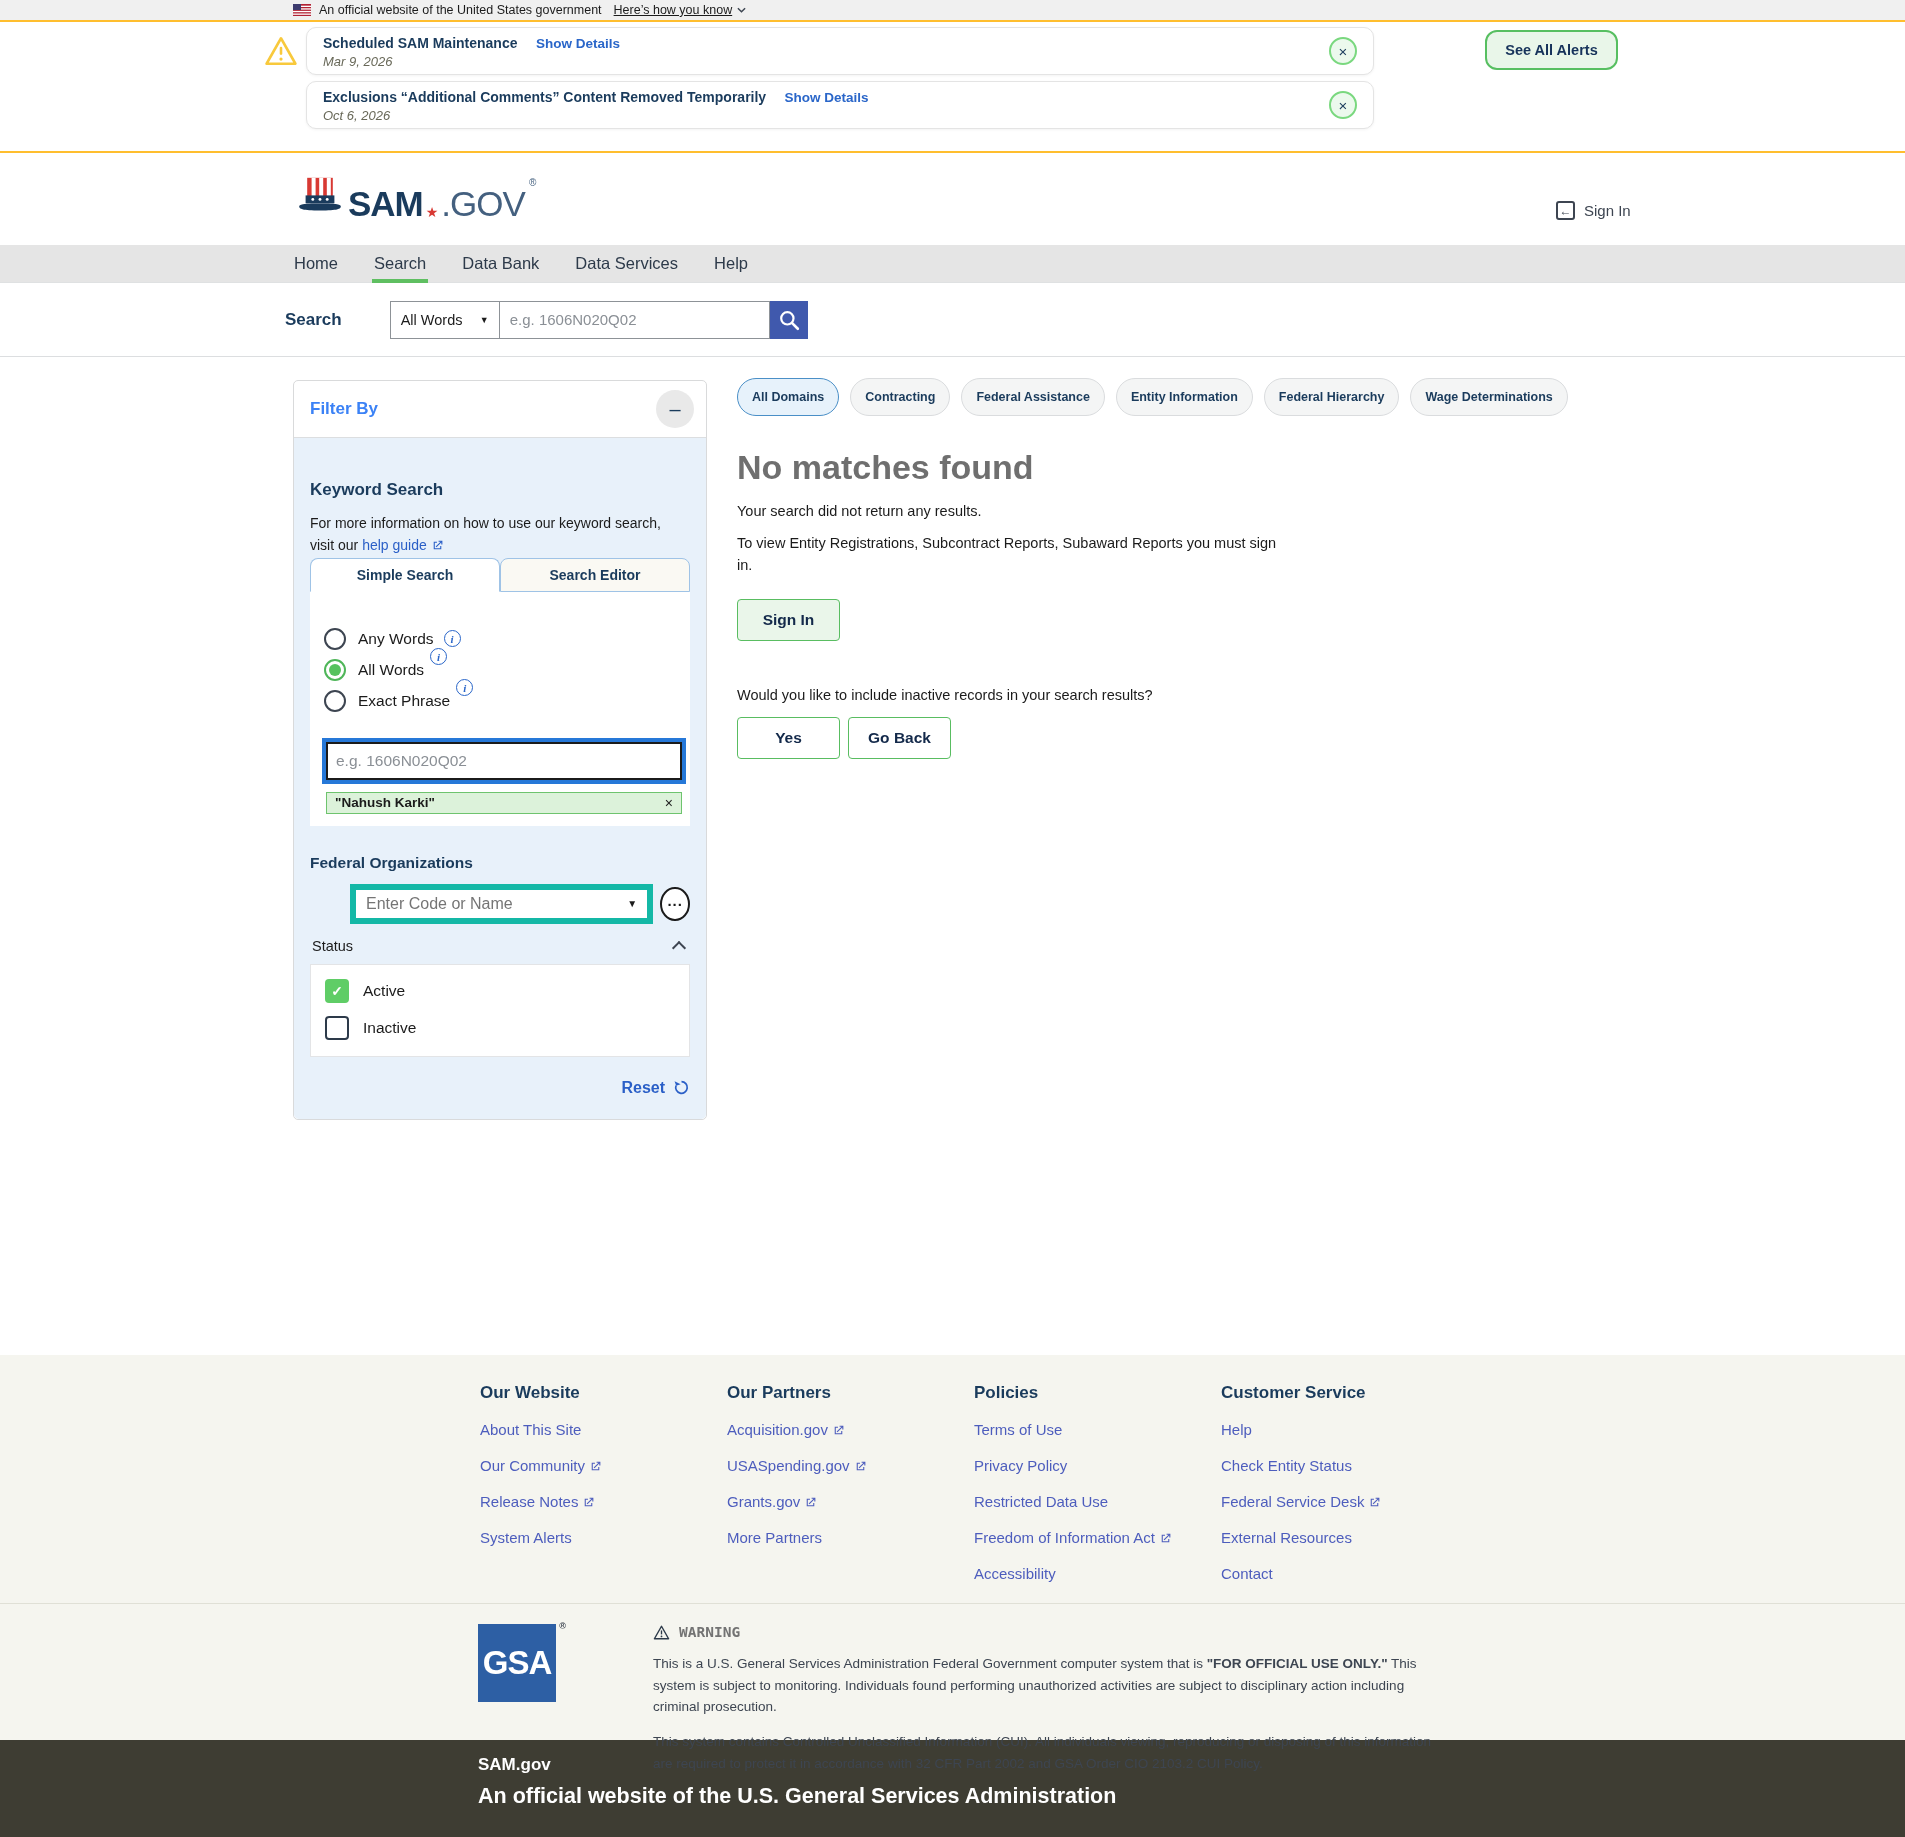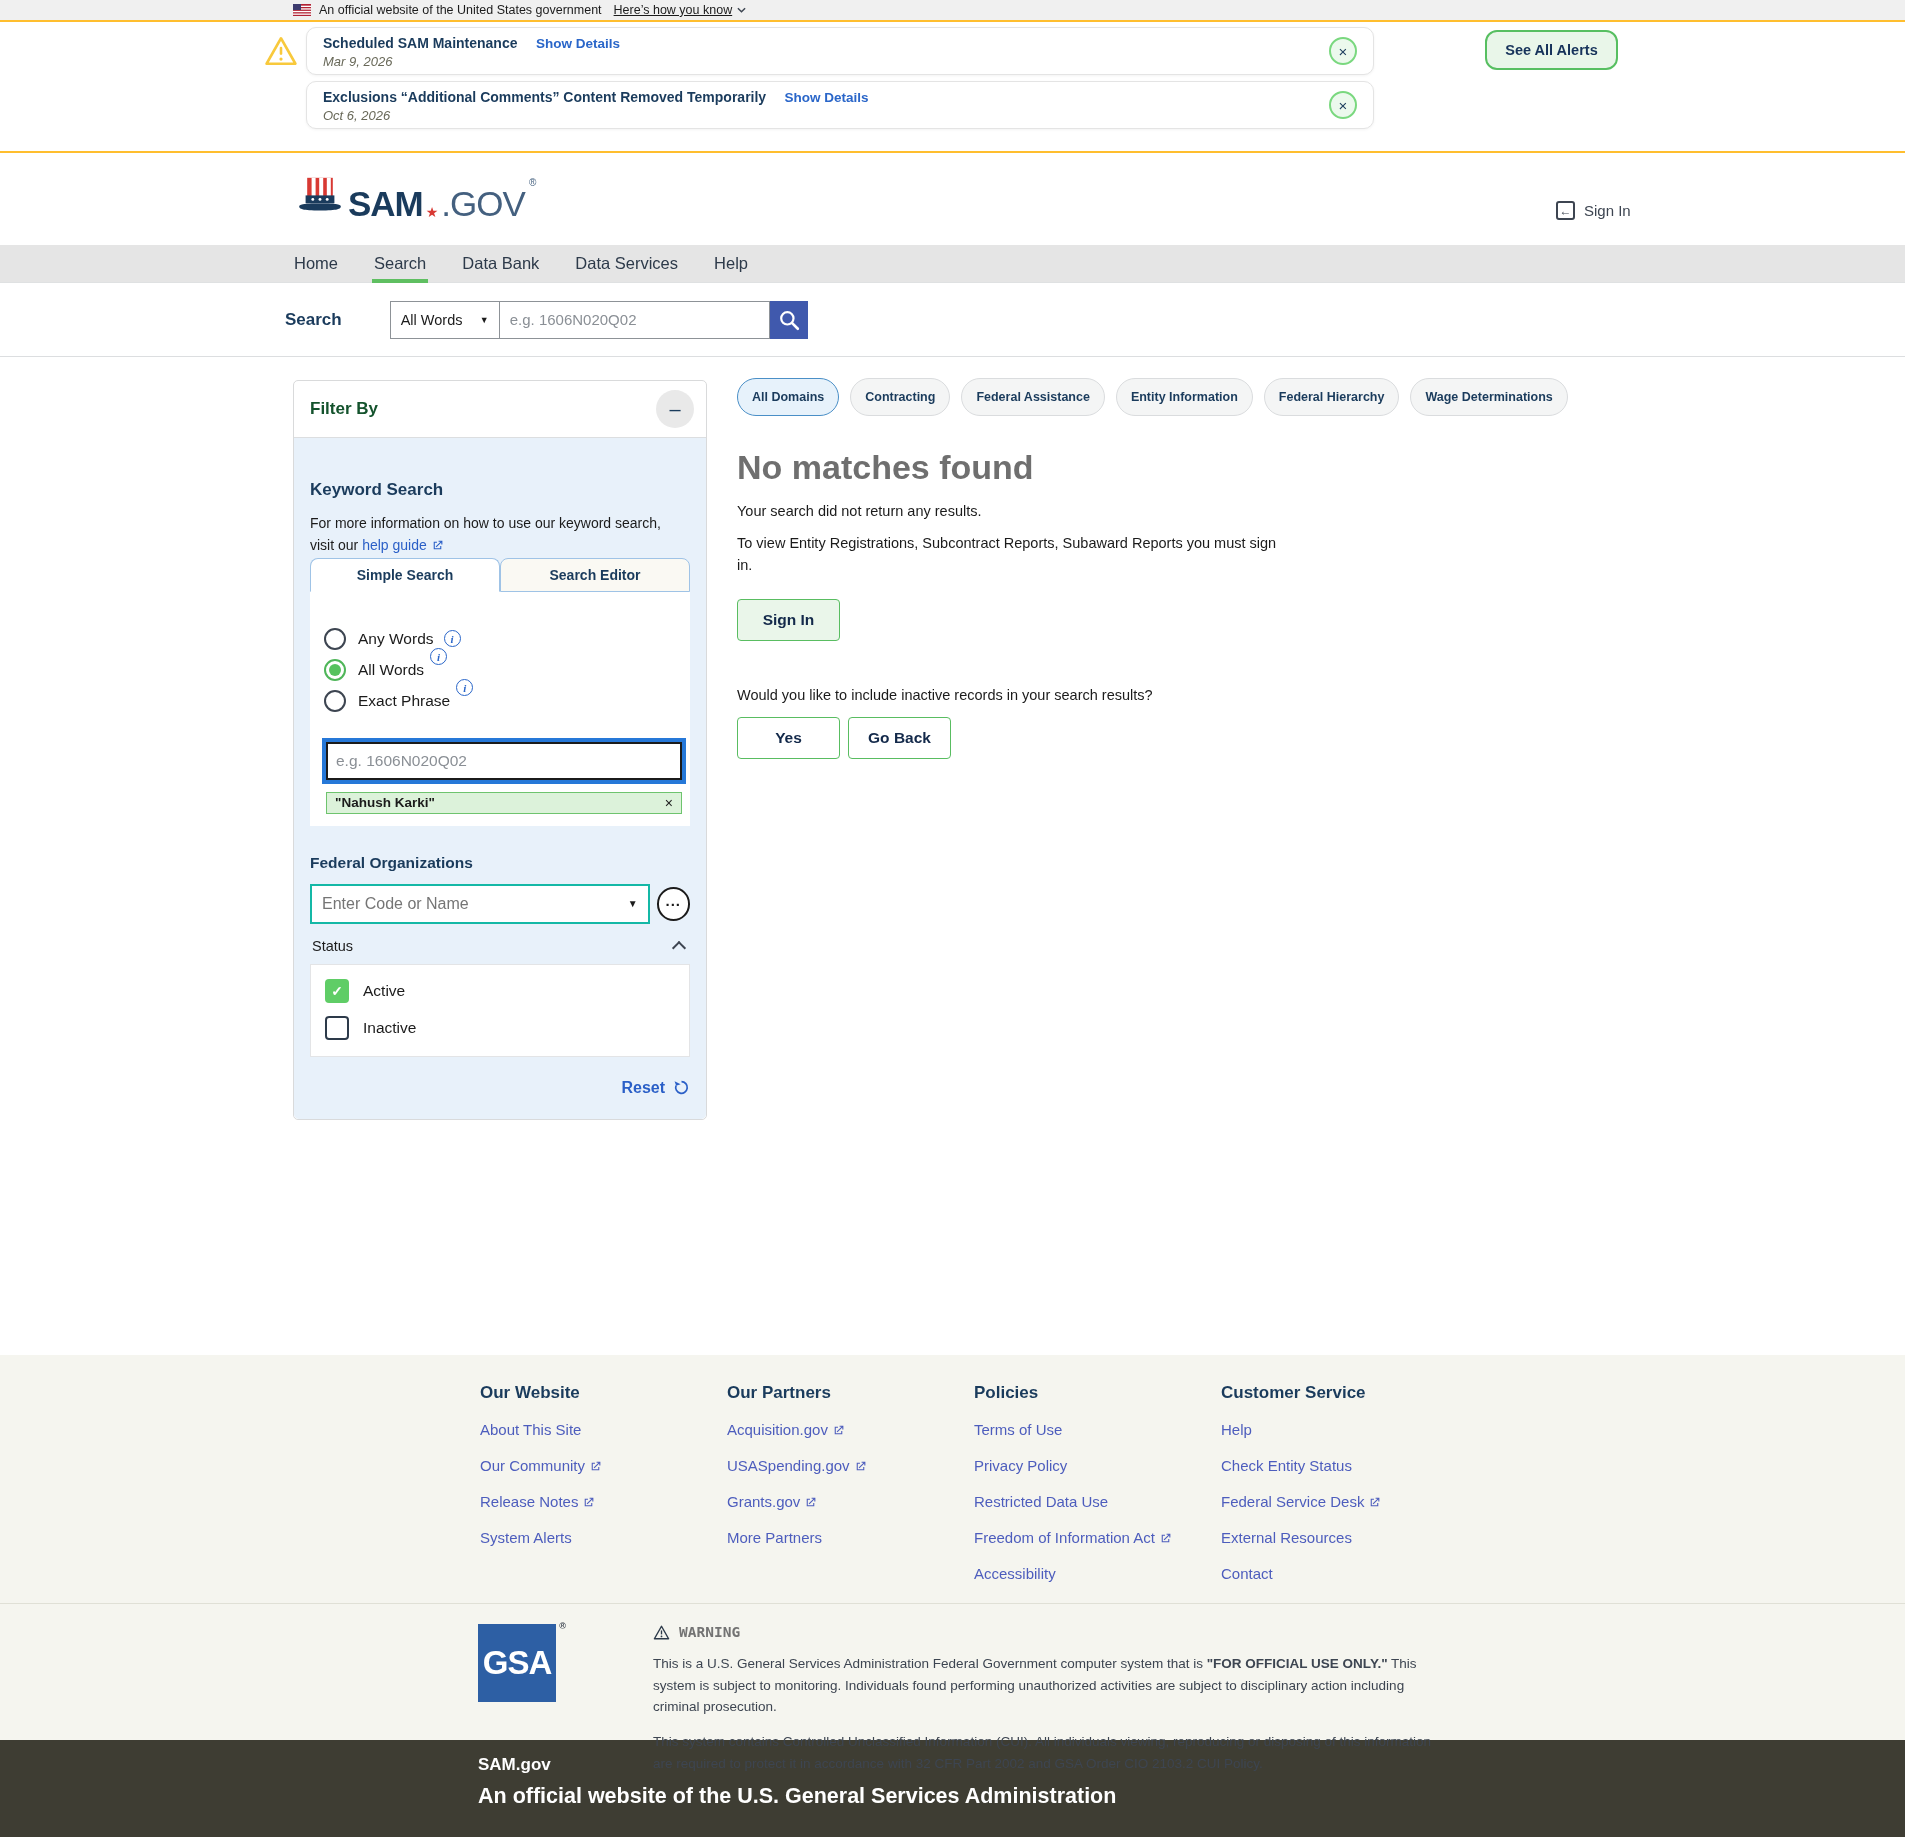--- a/index.html
+++ b/index.html
@@ -74,21 +74,21 @@
   }
   .search-input::placeholder{ color:#8a8f95; }
   .search-btn{ width:38px; height:38px; background:#4059ad; border:none; display:flex; align-items:center; justify-content:center; cursor:pointer; }
 
   
   .content{ display:flex; align-items:flex-start; height:998px; background:#fff; }
 
   
   .filter-panel{ margin:23px 0 0 293px; width:414px; border:1px solid #d9dadb; border-radius:5px; background:#fff; }
   .fp-header{ display:flex; justify-content:space-between; align-items:center; padding:9px 12px 9px 16px; }
-  .fp-title{ font-size:17px; font-weight:bold; color:#14532d; }
+  .fp-title{ font-size:17px; font-weight:bold; color:#3b82f6; }
   .fp-collapse{ width:38px; height:38px; border-radius:50%; background:#e9e9e9; border:none; color:#1a3b5c; font-size:20px; cursor:pointer; }
   .fp-body{ background:#e8f1fa; border-top:1px solid #dcdee0; padding:16px 16px 22px; border-radius:0 0 5px 5px; }
 
   .kw-heading{ margin-top:26px; font-size:17px; font-weight:bold; color:#1a3b5c; }
   .kw-info{ margin-top:12px; font-size:14px; line-height:1.6; color:#1b1b1b; width:356px; }
   .link{ color:#2a5fc7; }
   .ext-icon svg{ width:13px; height:13px; fill:currentColor; vertical-align:-2px; margin-left:4px; }
 
   .kw-tabs{ display:flex; margin-top:1px; }
   .kw-tab{ flex:1; height:34px; display:flex; align-items:center; justify-content:center; font-size:14px; font-weight:bold;
@@ -114,22 +114,22 @@
   .kw-input::placeholder{ color:#8a8f95; }
   .kw-chip{
     margin:12px 0 0 2px; width:356px; height:22px; background:#dcf2da; border:1px solid #6ec46e;
     display:flex; align-items:center; justify-content:space-between; padding:0 8px;
     font-size:13.5px; font-weight:bold; color:#1b1b1b;
   }
   .chip-x{ cursor:pointer; font-weight:normal; font-size:14px; color:#1b1b1b; }
 
   .fo-heading{ margin-top:28px; font-size:15.5px; font-weight:bold; color:#1a3b5c; }
   .fo-row{ display:flex; align-items:center; margin-top:12px; }
-  .fo-select{ position:relative; width:345px; height:40px; border:2px solid #14b8a6; background:#fff;
-              display:flex; align-items:center; padding:0 30px 0 10px; cursor:pointer; }
+  .fo-select{ position:relative; width:345px; height:40px; border:6px solid #14b8a6; background:#fff;
+              display:flex; align-items:center; padding:0 30px 0 10px; cursor:pointer;margin-left:40px; }
   .fo-placeholder{ color:#757575; font-size:16px; }
   .fo-caret{ position:absolute; right:10px; font-size:10px; color:#1b1b1b; }
   .fo-more{ width:34px; height:34px; border-radius:50%; border:2px solid #1b1b1b; background:#fff; margin-left:7px;
             font-size:15px; font-weight:bold; letter-spacing:1px; line-height:1; cursor:pointer; color:#1b1b1b; padding:0 0 6px 0;}
 
   .status-row{ display:flex; justify-content:space-between; align-items:center; margin-top:14px; padding:0 2px; }
   .status-label{ font-size:14.5px; color:#1b1b1b; }
   .chevron-up{ width:10px; height:10px; border-top:2px solid #3d4551; border-right:2px solid #3d4551;
                transform:rotate(-45deg); margin:5px 4px 0 0; cursor:pointer; }
   .status-box{ margin-top:10px; background:#fff; border:1px solid #e3e4e6; padding:14px; }

